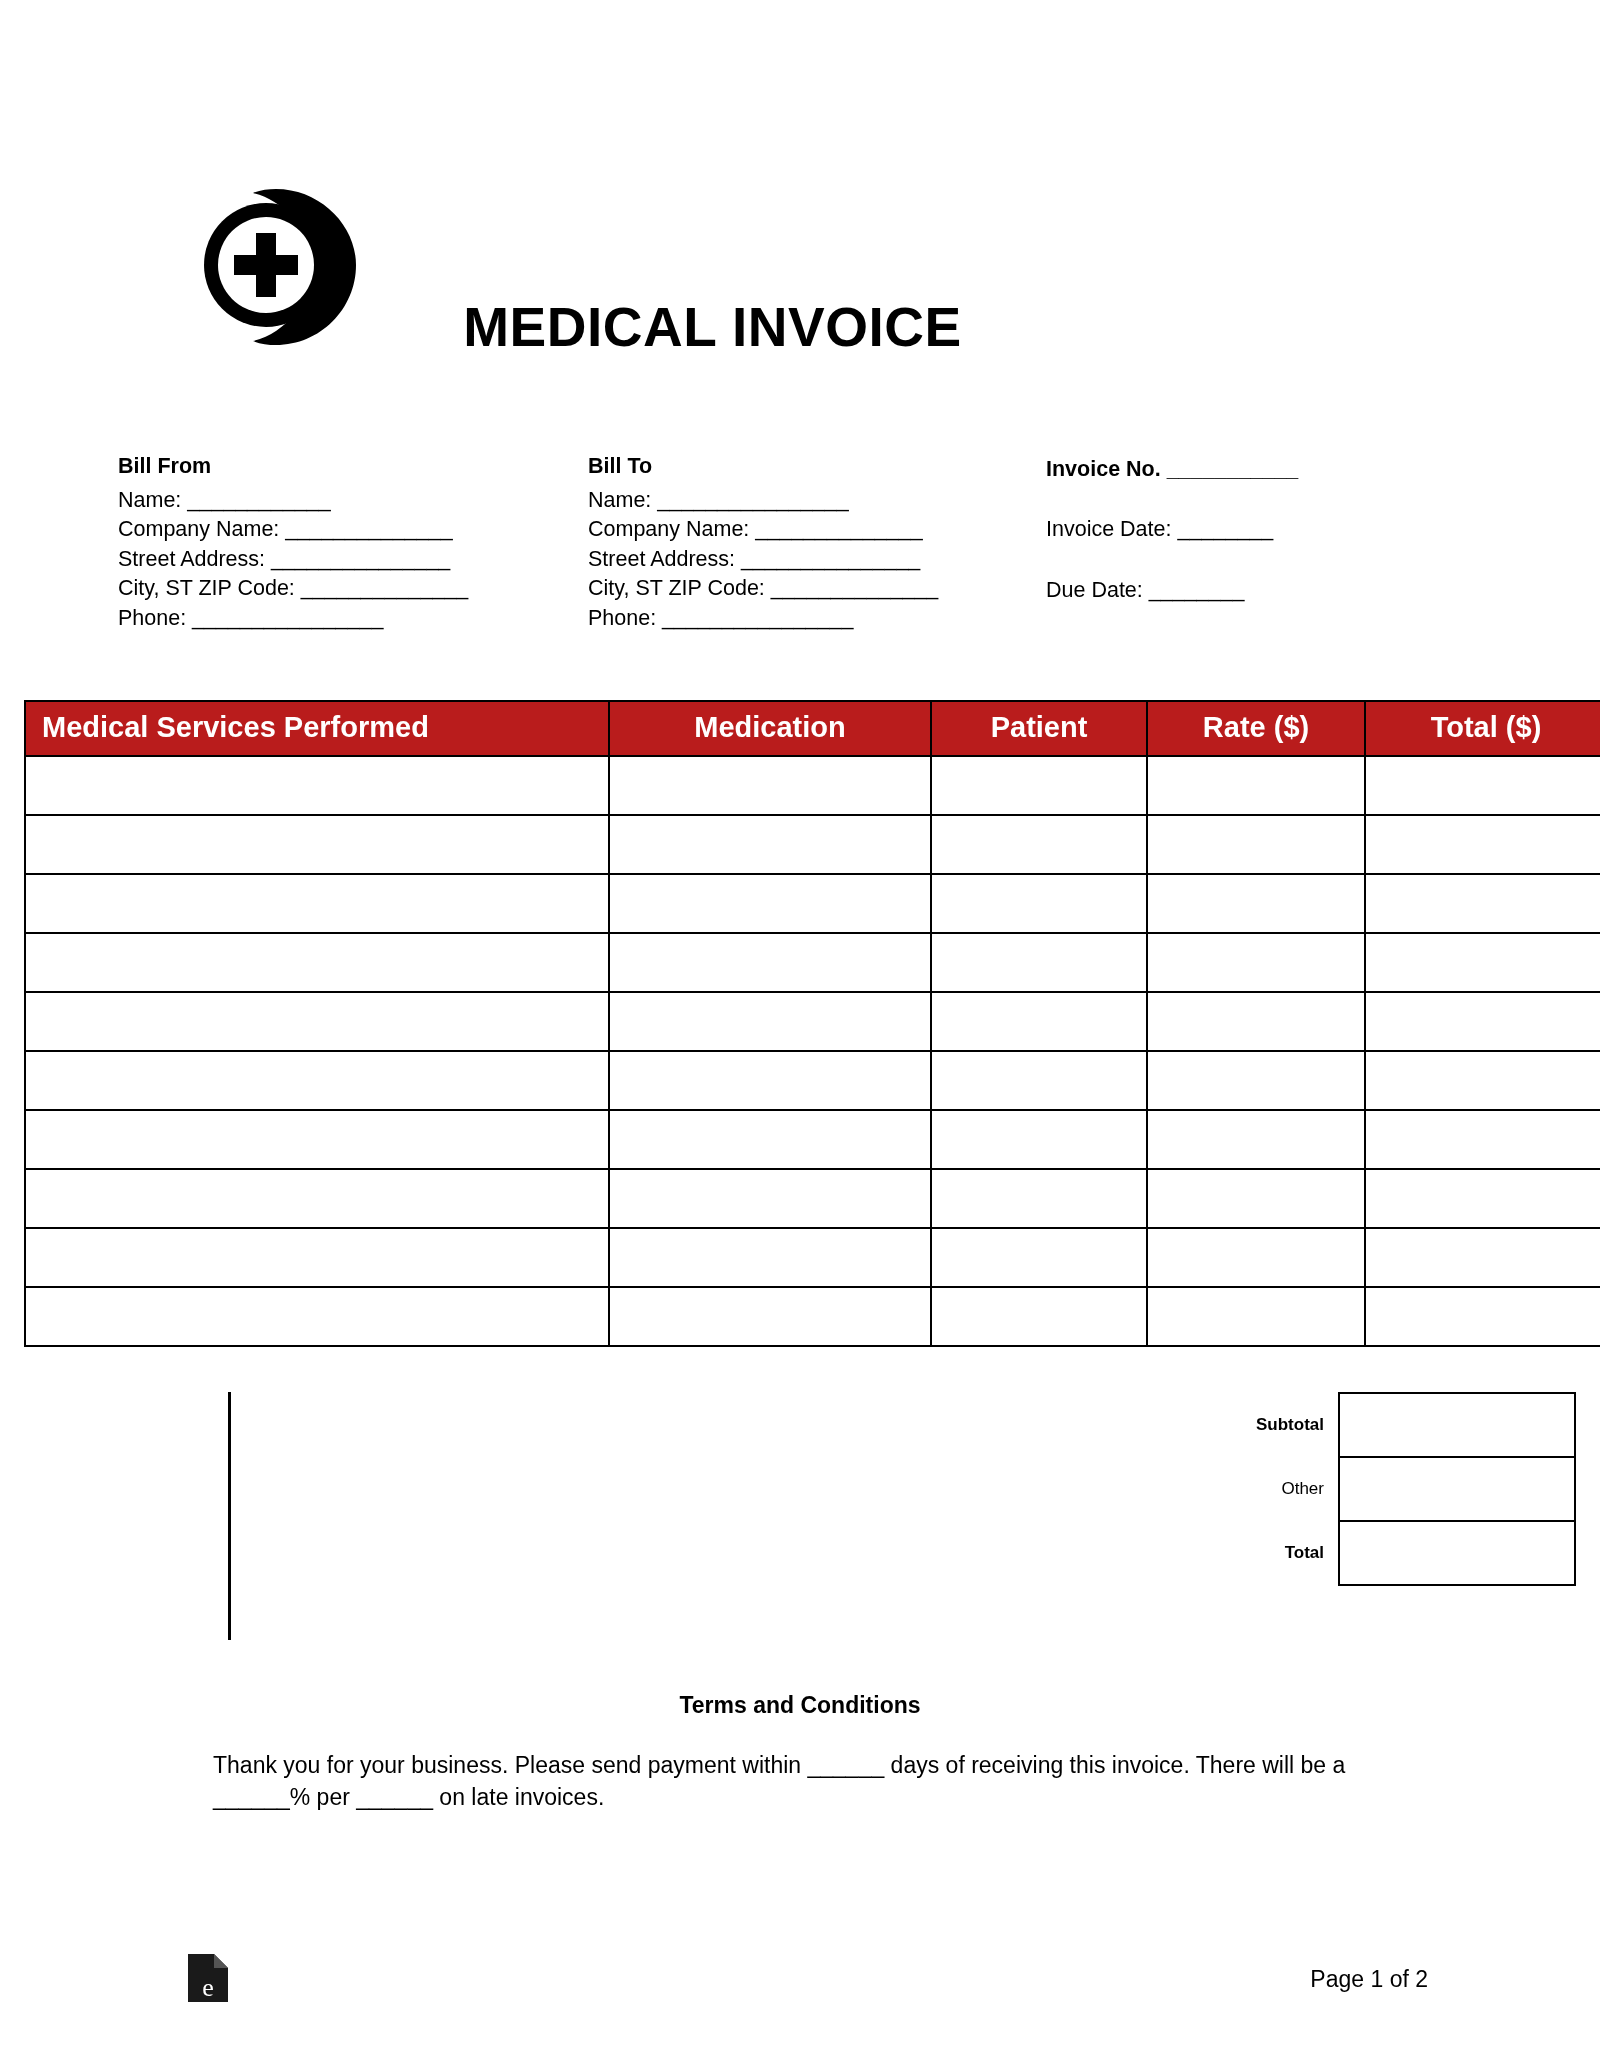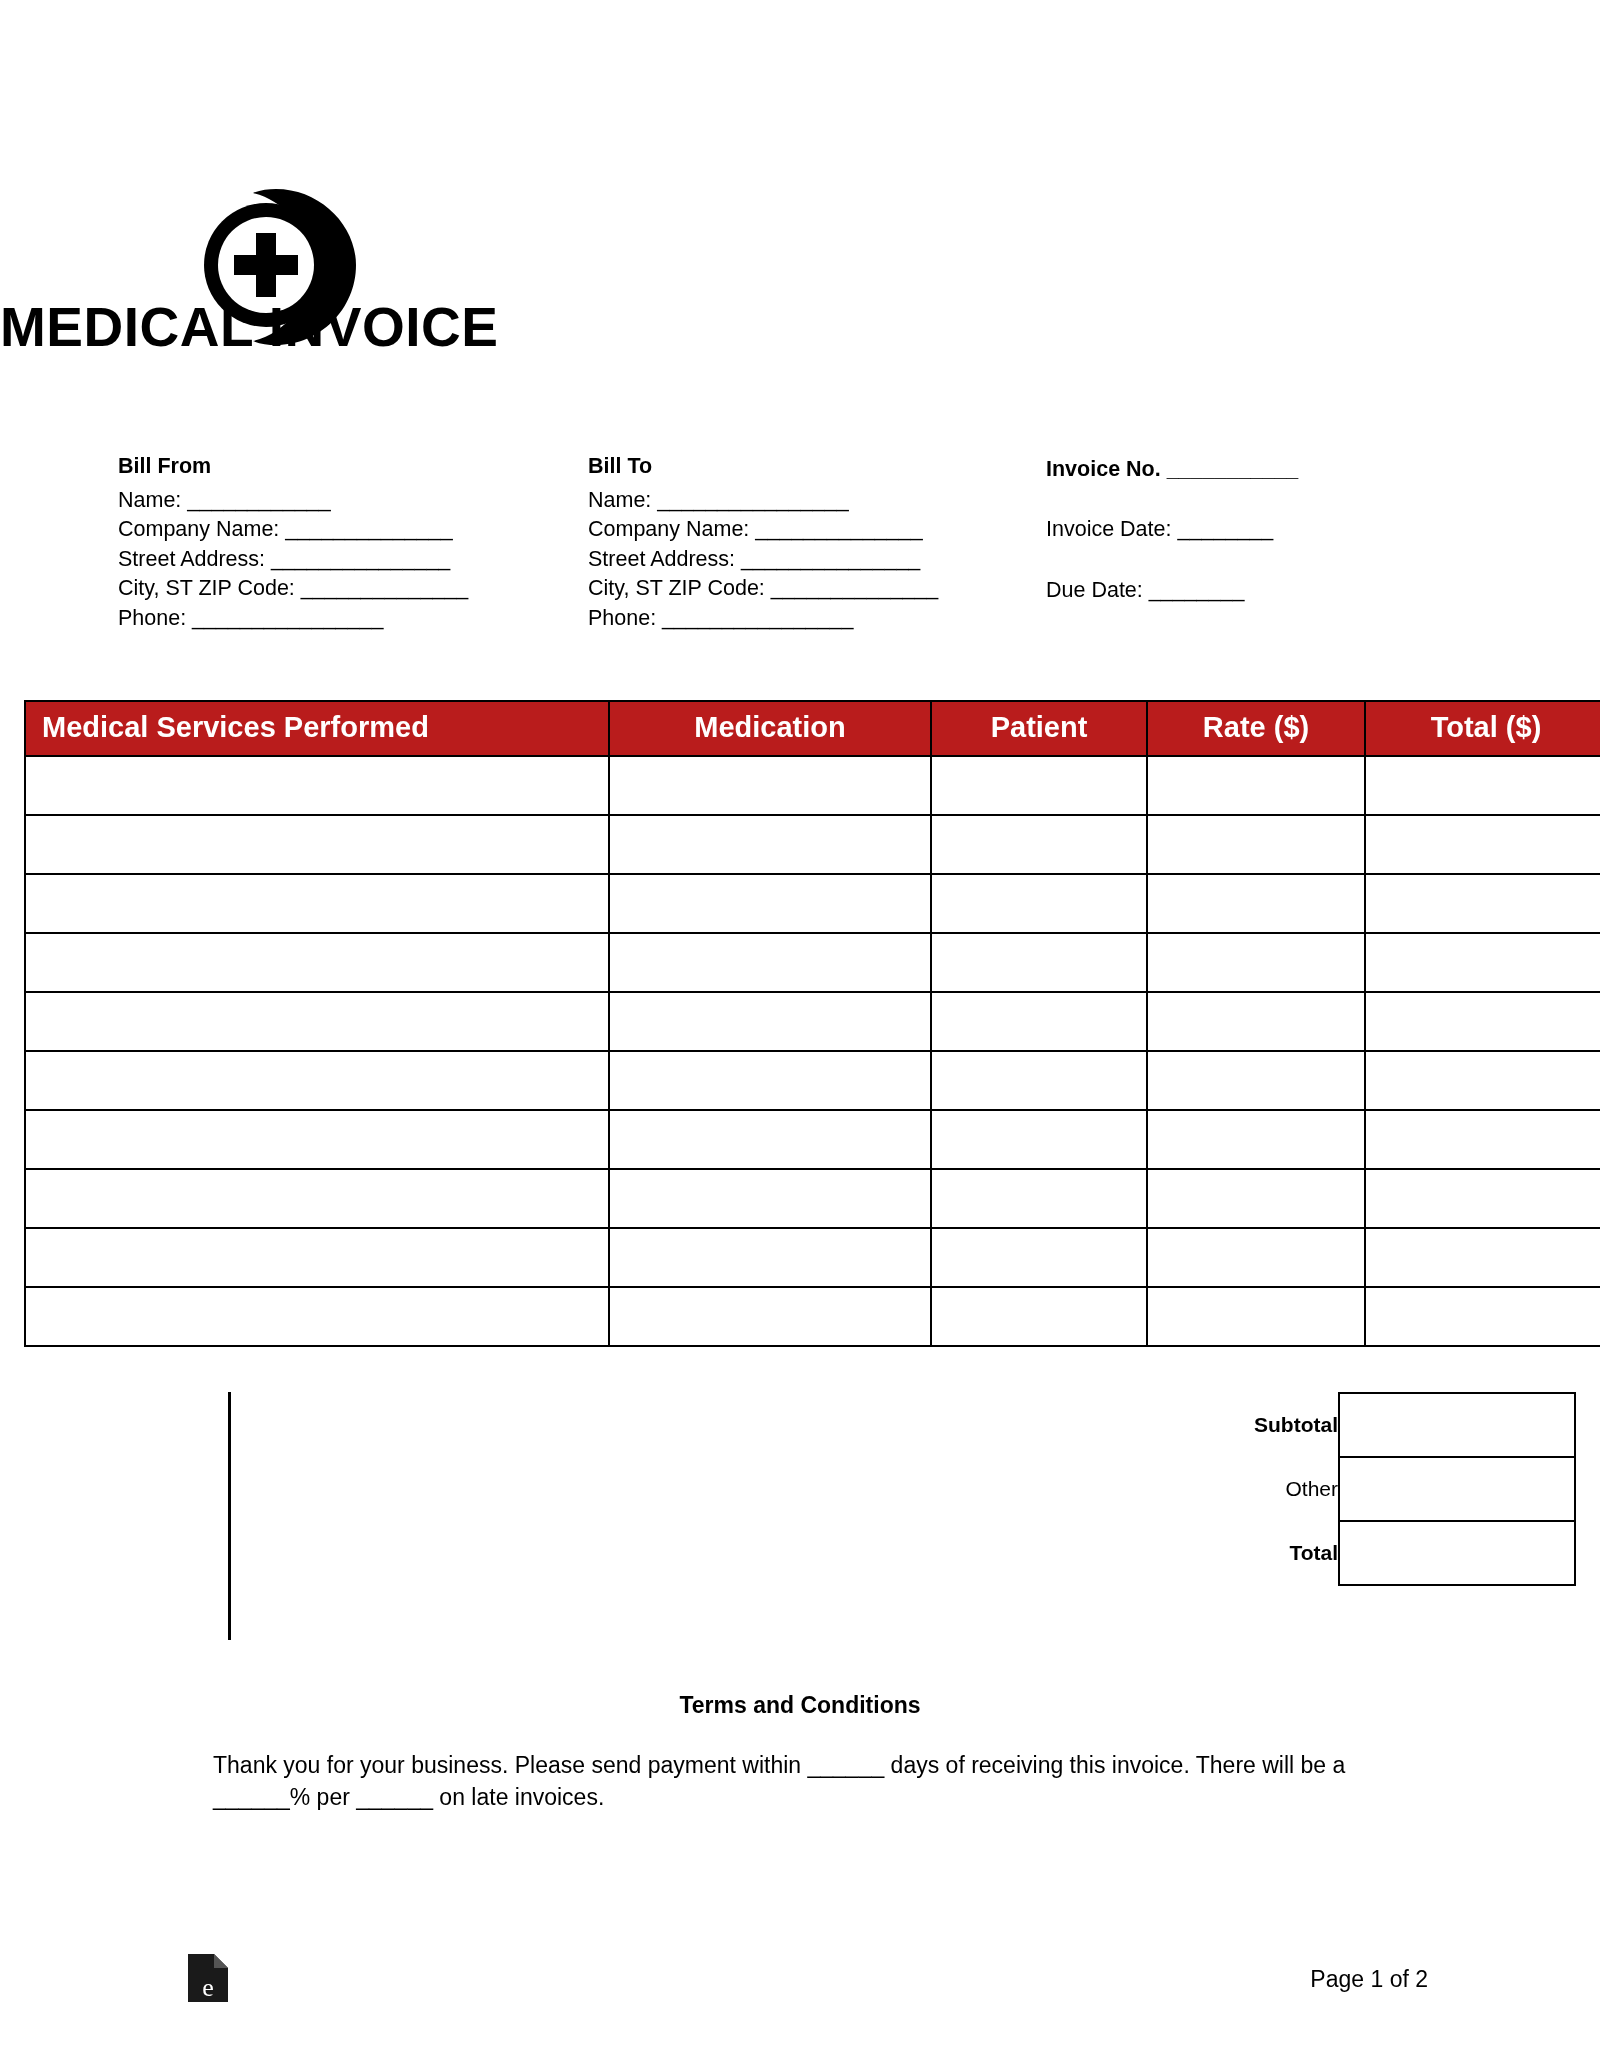--- a/index.html
+++ b/index.html
@@ -32,21 +32,21 @@
     width: 180px;
     height: 180px;
   }
   .logo svg { display: block; }
 
   .doc-title {
     position: absolute;
     left: 0;
     right: 175px;
     top: 295px;
-    text-align: left;
+    text-align: center;
     font-size: 55px;
     font-weight: bold;
     letter-spacing: 0.5px;
     font-family: "Liberation Sans", sans-serif;
   }
 
   
   .parties {
     position: absolute;
     left: 0;
@@ -128,22 +128,22 @@
   table.totals-tbl {
     position: absolute;
     right: 0;
     top: 0;
     border-collapse: collapse;
     table-layout: fixed;
   }
   table.totals-tbl td.lbl {
     width: 286px;
     text-align: right;
-    padding-right: 0;
-    font-size: 21px;
+    padding-right: 14px;
+    font-size: 17px;
     height: 60px;
     border: none;
   }
   table.totals-tbl td.lbl.b { font-weight: bold; }
   table.totals-tbl td.val {
     width: 232px;
     border: 2px solid #000000;
     height: 60px;
   }
 

